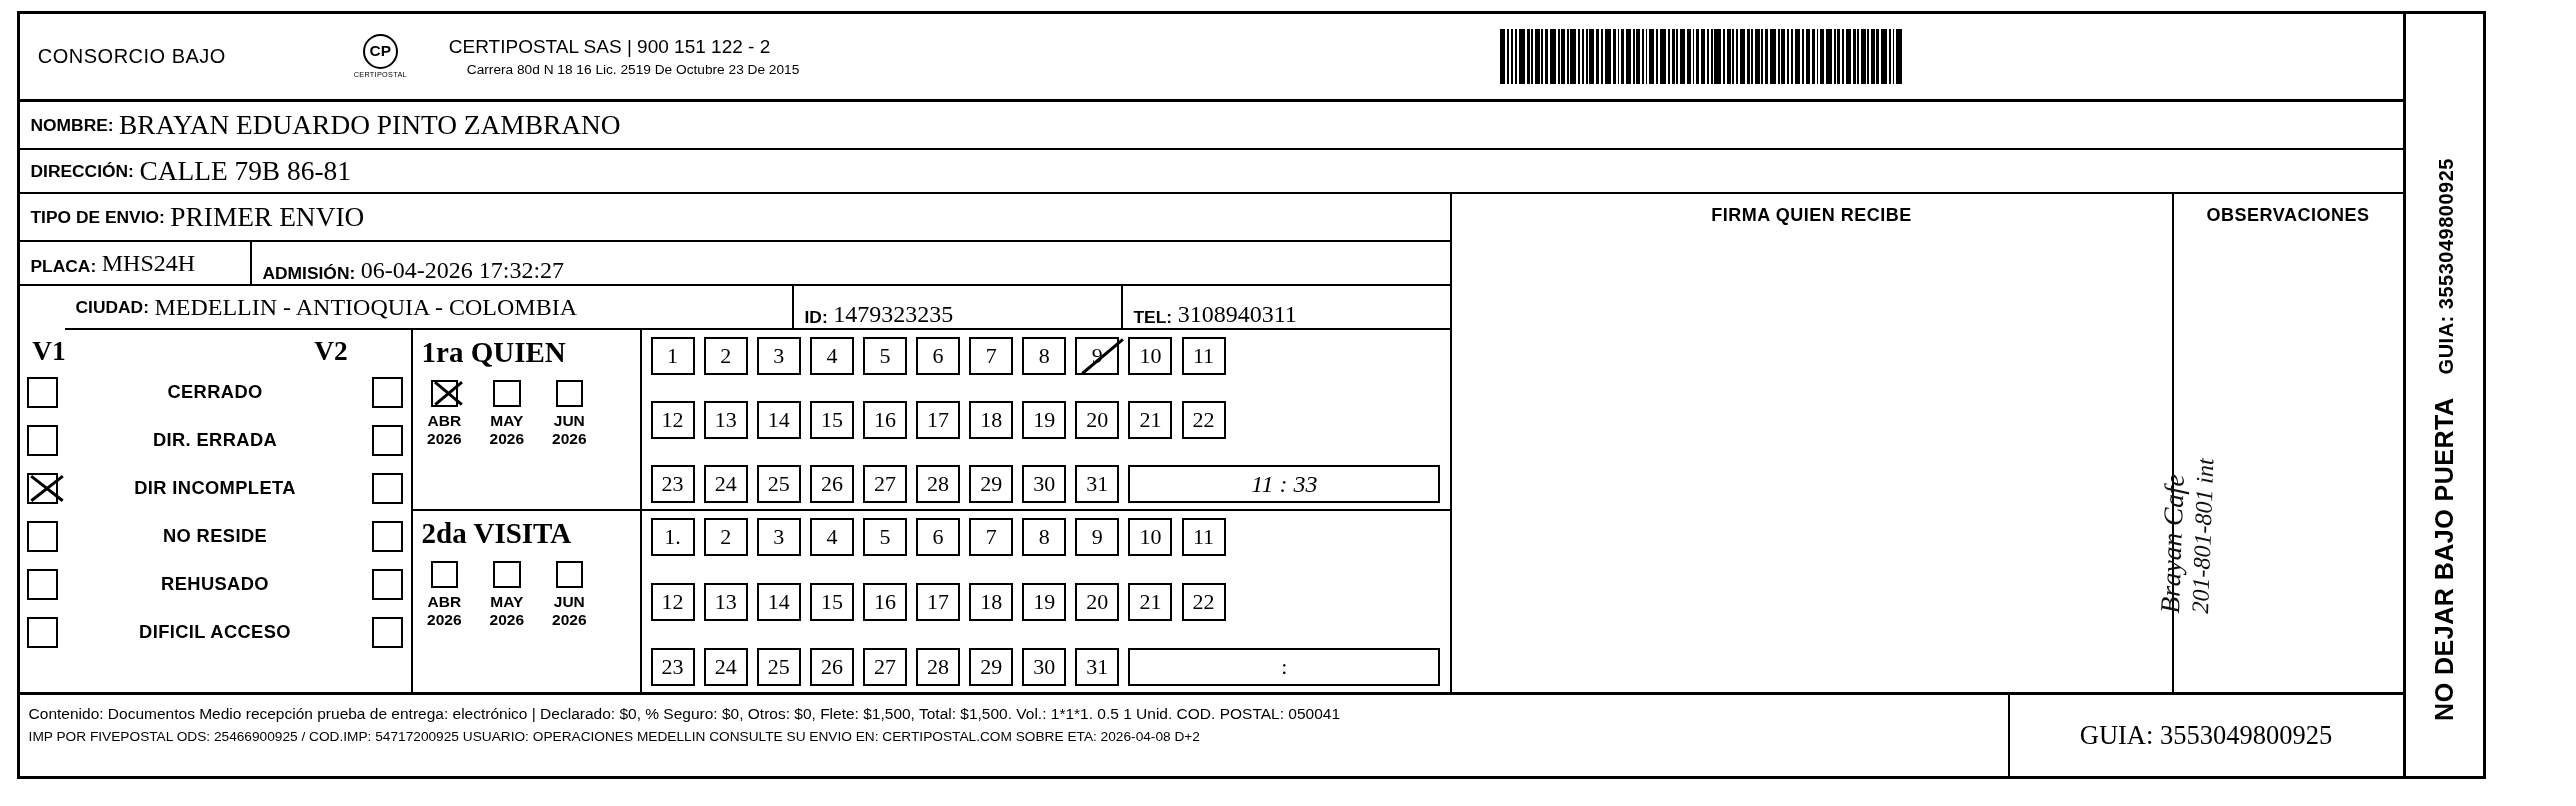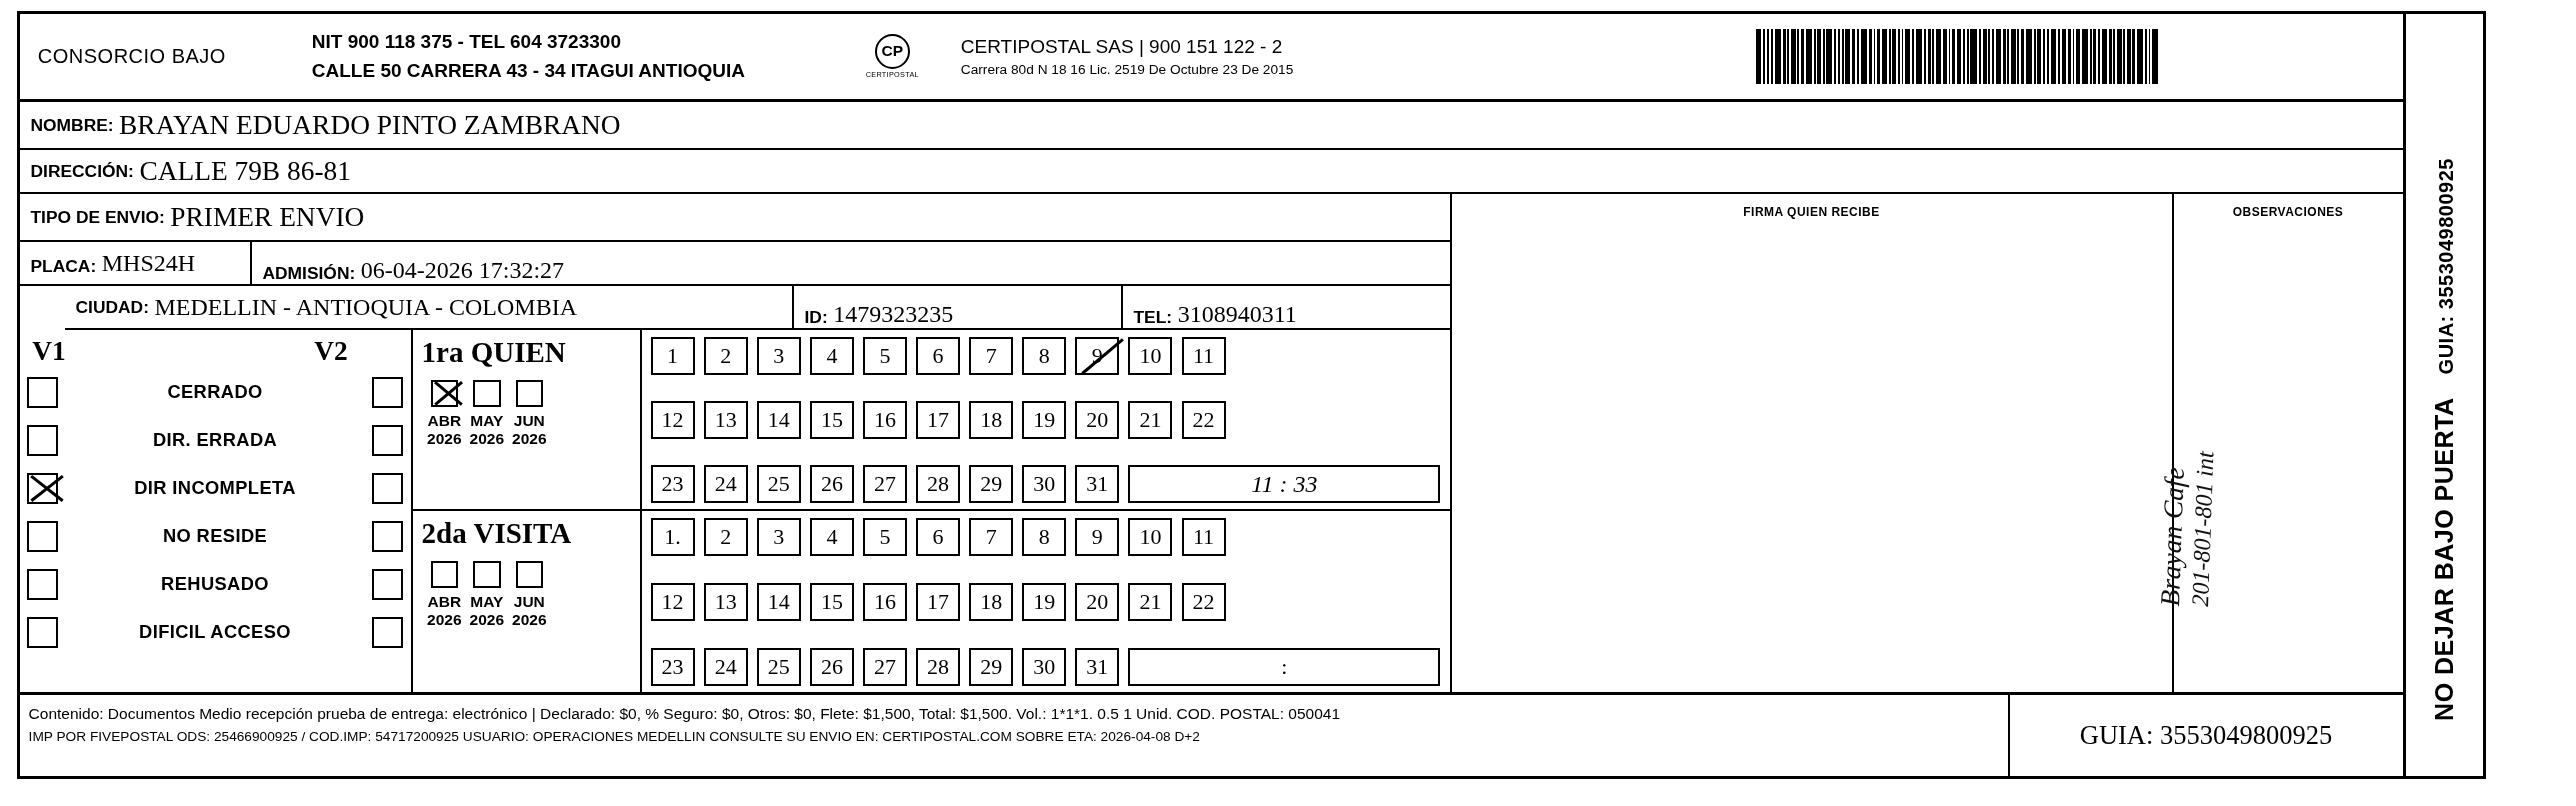--- a/index.html
+++ b/index.html
@@ -63,21 +63,21 @@
     width:31px;height:31px;border-radius:50%;
     border:2.7px solid #000;
     display:flex;align-items:center;justify-content:center;
     font-size:15.5px;font-weight:bold;
   }
   .logo-sub{font-size:7.3px;margin-top:1.8px;letter-spacing:0.3px;}
   .hdr-cert{
     flex:0 0 585px;
   }
   .hdr-cert .l1{font-size:19px;}
-  .hdr-cert .l2{font-size:13.7px;margin-top:4.6px;}
+  .hdr-cert .l2{font-size:13.7px;margin-top:4.6px;margin-left:18px;}
   .hdr-barcode{
     flex:1 1 auto;
     display:flex;
     justify-content:center;
     align-items:center;
     padding-right:27.4px;
   }
   .barcode{
     height:55px;
     display:flex;
@@ -127,21 +127,21 @@
     flex:0 0 722px;
     border-right:2.7px solid #000;
     box-sizing:border-box;
   }
   .mid-obs{
     flex:0 0 229px;
     box-sizing:border-box;
   }
   .firma-title,.obs-title{
     text-align:center;
-    font-size:12px;
+    font-size:18px;
     font-weight:bold;
     padding-top:11px;
     letter-spacing:0.5px;
   }
 
   
   .visits{
     display:flex;
     flex-direction:row;
     flex:1 1 auto;
@@ -212,21 +212,21 @@
     border-right:2.7px solid #000;
     box-sizing:border-box;
     padding:5.5px 9.1px;
   }
   .vtitle{
     font-size:29px;
     font-weight:bold;
     font-family:"Liberation Serif",serif;
     margin-bottom:11px;
   }
-  .mrow{display:flex;gap:8px;padding-left:5.5px;}
+  .mrow{display:flex;gap:28px;padding-left:5.5px;}
   .mitem{text-align:center;}
   .mitem .mbox{
     width:27.4px;height:27.4px;border:2.7px solid #000;box-sizing:border-box;margin:0 auto 5.5px auto;position:relative;
   }
   .mitem .mbox.x::before,.mitem .mbox.x::after{
     content:"";position:absolute;left:-1.8px;top:45%;width:35px;height:2.7px;background:#000;
   }
   .mitem .mbox.x::before{transform:rotate(40deg);}
   .mitem .mbox.x::after{transform:rotate(-40deg);}
   .mitem .mn{font-size:15.5px;font-weight:bold;}
@@ -333,24 +333,20 @@
 </head>
 <body>
 
 <div class="sheet">
   <div class="label">
 
     <div class="main-col">
 
       <div class="header">
         <div class="hdr-consorcio">CONSORCIO BAJO</div>
-        <div class="hdr-nit">
-          <div>NIT 900 118 375 - TEL 604 3723300</div>
-          <div>CALLE 50 CARRERA 43 - 34 ITAGUI ANTIOQUIA</div>
-        </div>
         <div class="hdr-logo">
           <div class="logo-circle">CP</div>
           <div class="logo-sub">CERTIPOSTAL</div>
         </div>
         <div class="hdr-cert">
           <div class="l1">CERTIPOSTAL SAS | 900 151 122 - 2</div>
           <div class="l2">Carrera 80d N 18 16  Lic. 2519 De Octubre 23 De 2015</div>
         </div>
         <div class="hdr-barcode">
           <div class="barcode" id="barcode">

